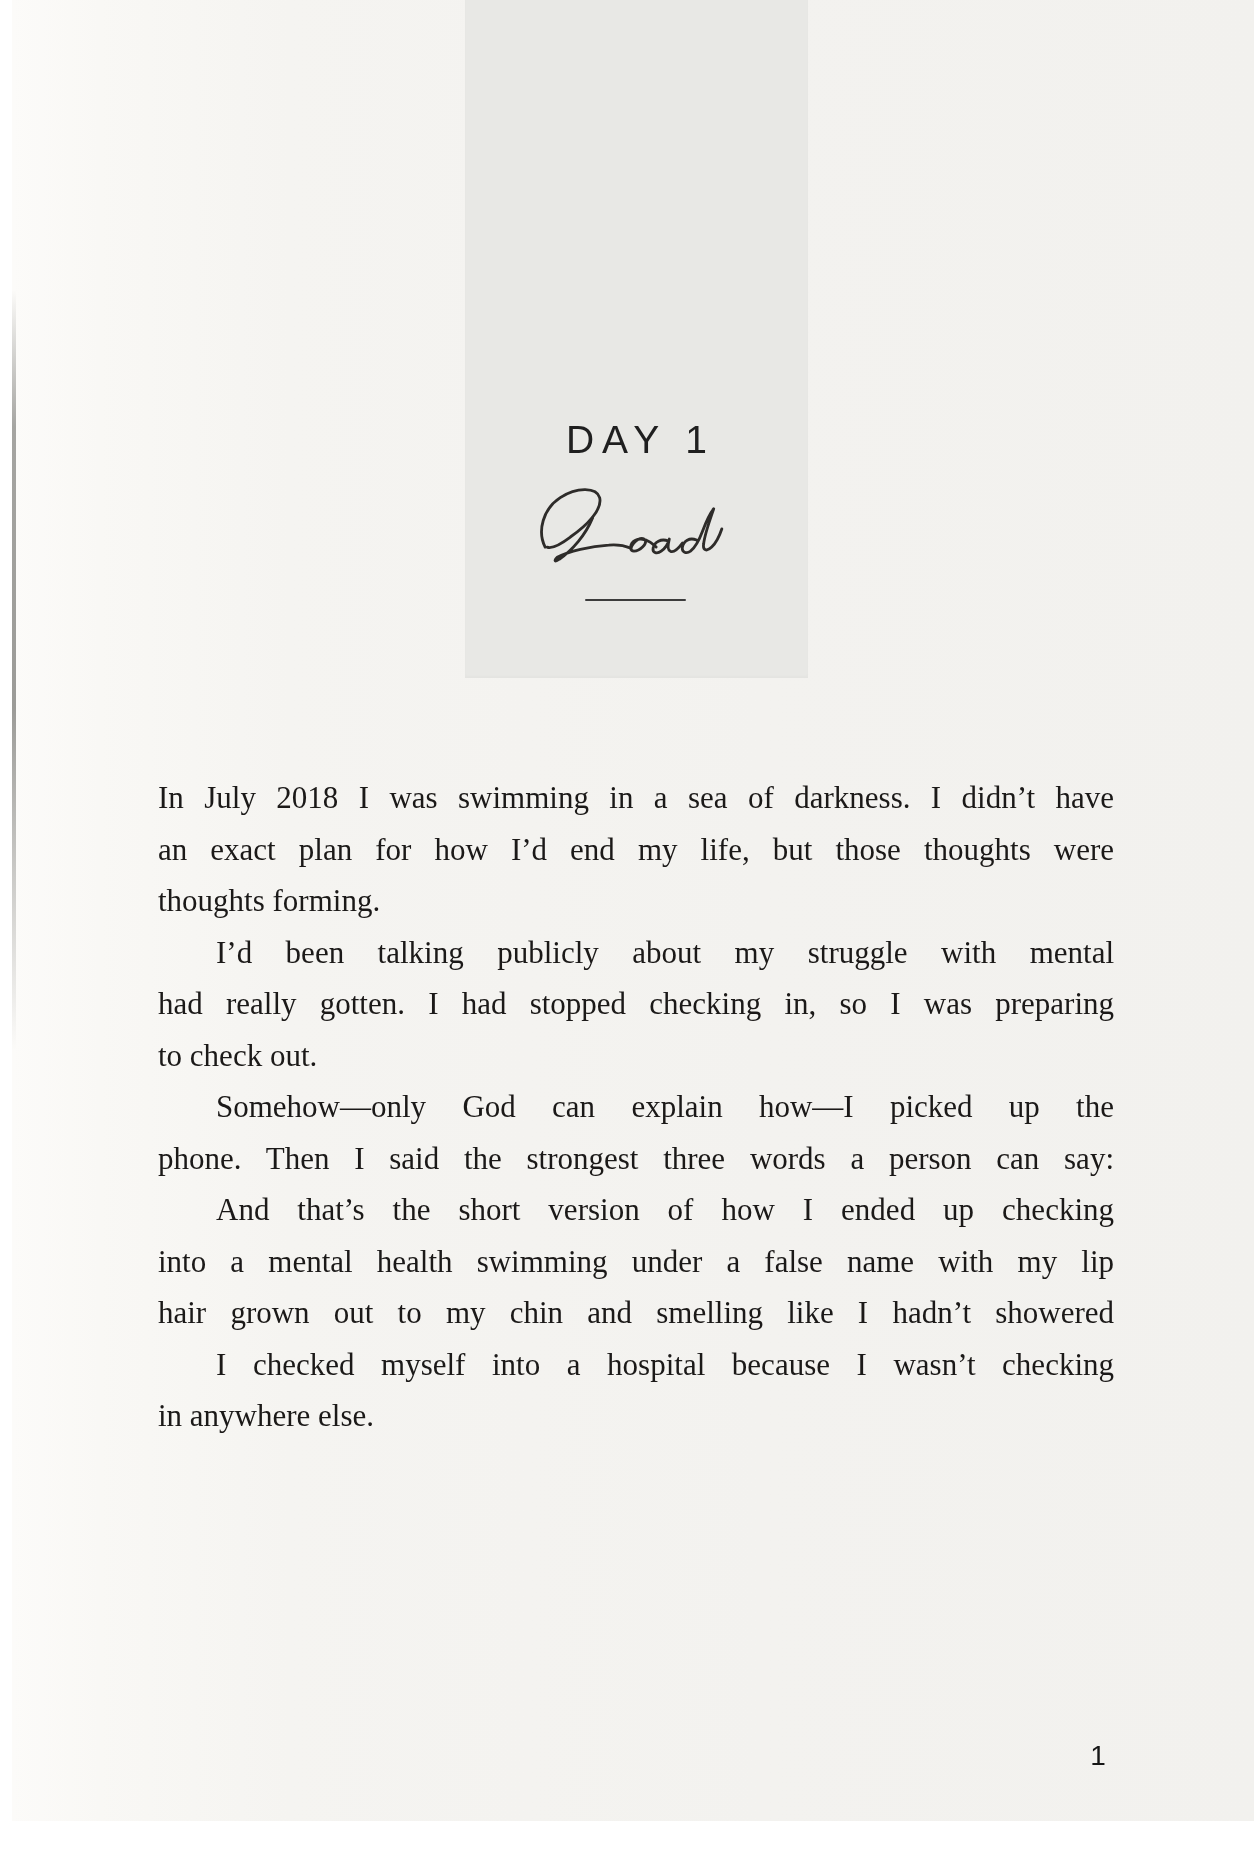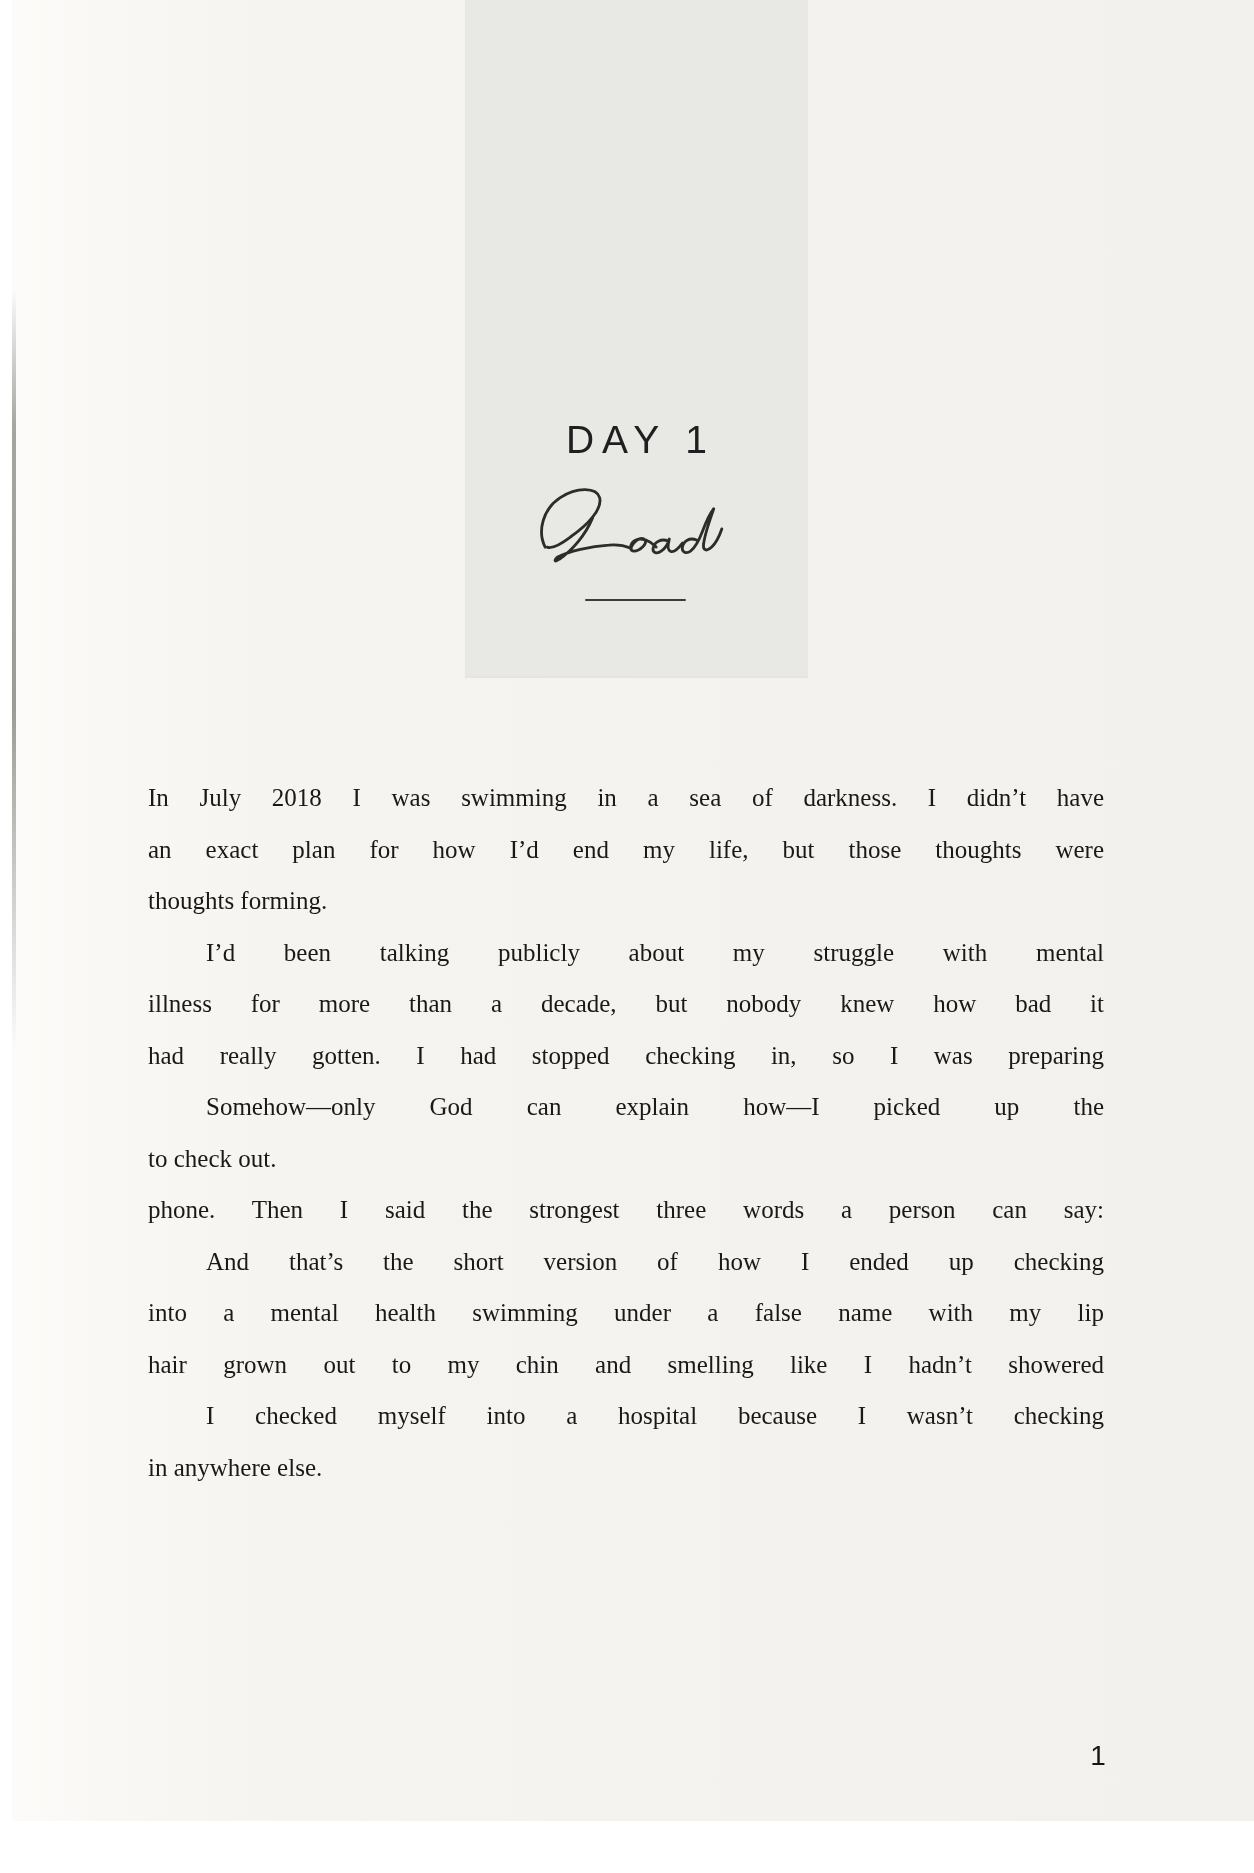--- a/index.html
+++ b/index.html
@@ -78,23 +78,23 @@
   .section-rule {
     position: absolute;
     left: 573px; top: 599px;
     width: 101px; height: 2px;
     background: var(--rule);
     border-radius: 1px;
   }
 
   .body-text {
     position: absolute;
-    left: 136px; top: 772px;
+    left: 146px; top: 772px;
     width: 956px;
-    font-size: 25px;
+    font-size: 31px;
     line-height: 51.5px;
     color: var(--body-text);
   }
   .line {
     text-align: justify;
     text-align-last: justify;
     white-space: normal;
   }
   .line.last {
     text-align-last: left;
@@ -138,24 +138,23 @@
     <path d="M163 55 C156 52 150 56 149 62 C148 67 153 69 157 66 C162 62 166 54 169 46 C172 38 176 29 180 24 C177 33 171 49 170 59 C169 65 173 67 178 62 C182 58 186 50 188 44"></path>
   </svg>
 
   <div class="section-rule"></div>
 
   <div class="body-text" id="body-text">
       <div class="line">In July 2018 I was swimming in a sea of darkness. I didn’t have</div>
       <div class="line">an exact plan for how I’d end my life, but those thoughts were</div>
       <div class="line last">thoughts forming.</div>
       <div class="line indent">I’d been talking publicly about my struggle with mental</div>
-      <div class="line">illness for more than a decade, but nobody knew how bad it</div>
       <div class="line">had really gotten. I had stopped checking in, so I was preparing</div>
+      <div class="line last">to check out.</div>
       <div class="line indent">Somehow—only God can explain how—I picked up the</div>
-      <div class="line last">to check out.</div>
       <div class="line">phone. Then I said the strongest three words a person can say:</div>
       <div class="line indent">And that’s the short version of how I ended up checking</div>
       <div class="line">into a mental health swimming under a false name with my lip</div>
       <div class="line">hair grown out to my chin and smelling like I hadn’t showered</div>
       <div class="line indent">I checked myself into a hospital because I wasn’t checking</div>
       <div class="line last">in anywhere else.</div>
     </div>
 
   <div class="folio">1</div>
 

